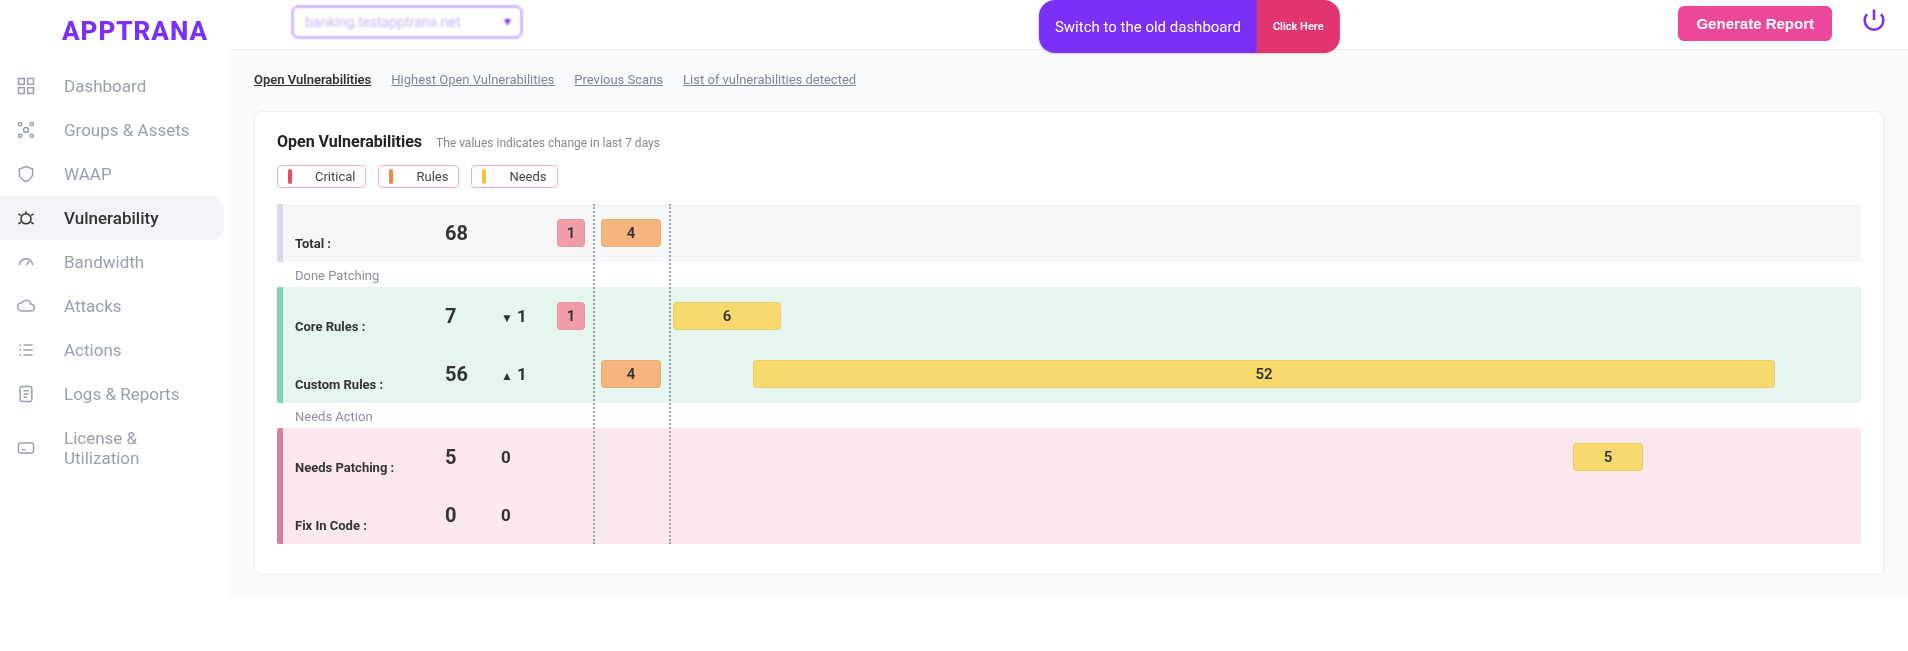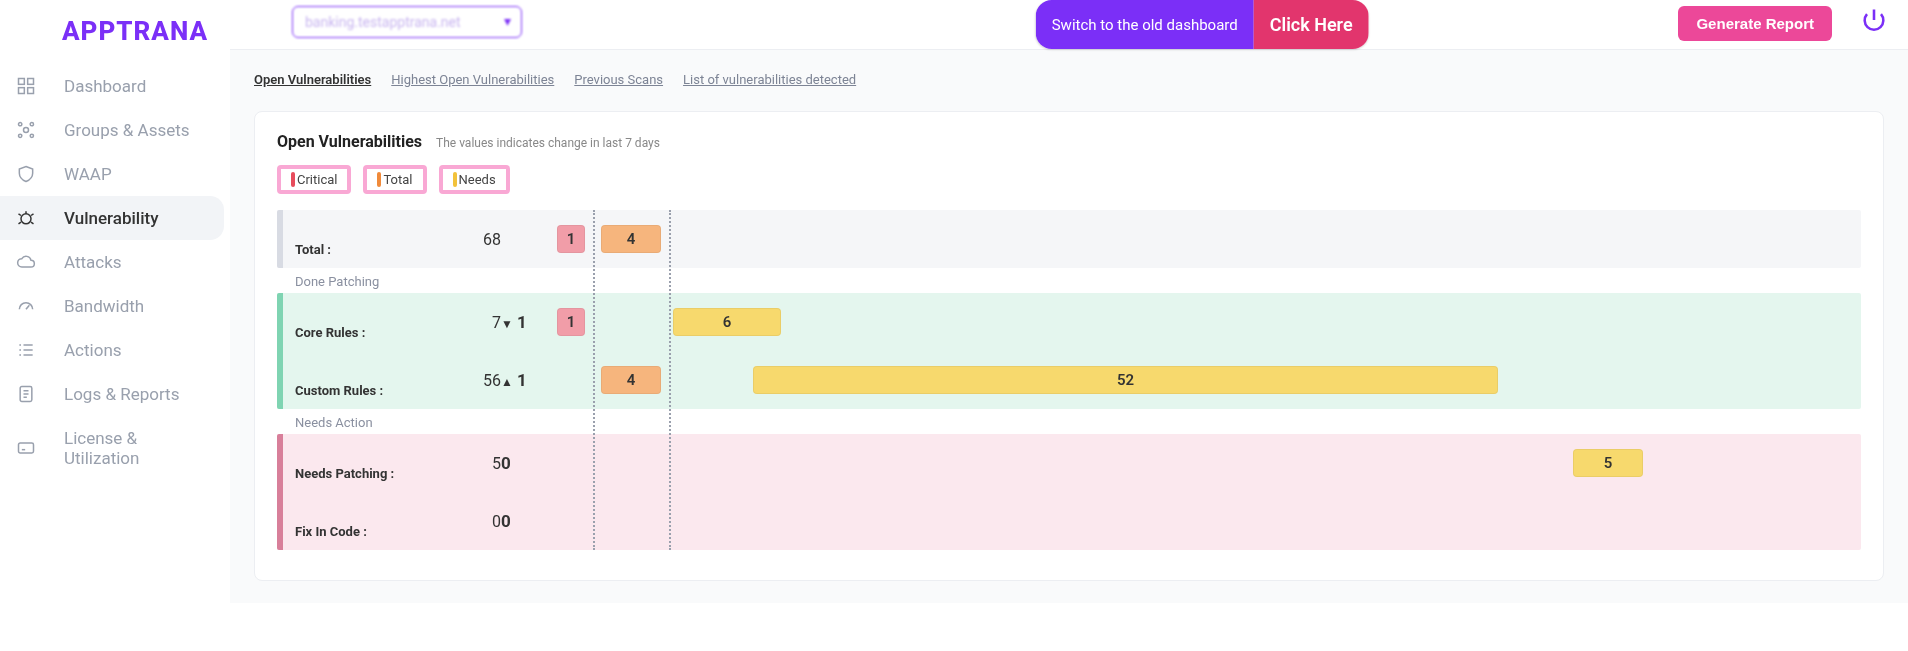--- a/index.html
+++ b/index.html
@@ -64,21 +64,21 @@
   }
   .switch-banner {
     position: absolute;
     left: 50%;
     transform: translateX(-10%);
     top: 0;
     display: flex; align-items: stretch;
     border-radius: 16px; overflow: hidden; box-shadow: 0 1px 2px rgba(0,0,0,0.15);
   }
   .switch-left { background: #7b2ff7; color: #fff; padding: 8px 16px; font-size: 15px; display:flex; align-items:center;}
-  .switch-right { background: #e2356d; color: #fff; padding: 14px 16px; font-size: 18px; font-weight: 600; display:flex; align-items:center;}
+  .switch-right { background: #e2356d; color: #fff; padding: 20px 16px; font-size: 11px; font-weight: 600; display:flex; align-items:center;}
   .spacer { flex: 1; }
   .gen-report {
     background: #ec4899; color: #fff; border: none; padding: 9px 18px; border-radius: 6px;
     font-size: 15px; font-weight: 600; cursor: pointer;
   }
   .power-icon { color: #7b2ff7; width: 28px; height: 28px; margin-left: 14px; cursor:pointer;}
   
   .content { background: #f9fafb; padding: 22px 24px; border-top: 1px solid #eceef2; }
   .anchor-links { display: flex; gap: 20px; font-size: 13px; color: #7d8495; }
   .anchor-links a { color: #7d8495; text-decoration: underline; cursor: pointer; }
@@ -86,23 +86,23 @@
   .card {
     background: #fff; border: 1px solid #eceef2; border-radius: 8px;
     margin-top: 24px; padding: 20px 22px 30px 22px;
     position: relative;
   }
   .card-head { display: flex; align-items: baseline; gap: 14px; }
   .card-title { font-size: 16px; font-weight: 700; color: #222; }
   .card-sub { font-size: 12px; color: #888; }
   .legend { display: flex; gap: 12px; margin-top: 14px; }
   .legend-item {
-    display: inline-flex; align-items:flex-end; gap: 2px;
+    display: inline-flex; align-items:flex-end; gap: 23px;
     font-size: 13px; color: #444;
-    border: 4px solid #f9a8d4; border-radius: 4px; padding: 3px 10px;
+    border: 1px solid #f9a8d4; border-radius: 4px; padding: 3px 10px;
   }
   .swatch { width: 4px; height: 15px; border-radius: 2px; display:inline-block; }
   .sw-crit { background: #e74c5c; }
   .sw-high { background: #f08a3a; }
   .sw-med { background: #f2c23b; }
 
   .chart-zone { margin-top: 16px; position: relative; }
   .dv { position: absolute; top: 0; bottom: 0; border-left: 2px dotted #9aa0ad; }
 
   .section-label { font-size: 13px; color: #8a90a0; padding: 6px 0 4px 18px; }
@@ -118,21 +118,21 @@
     height: 58px;
     padding-left: 18px;
   }
   .row.bg-gray { background: #f5f6f8; }
   .row.bg-green { background: #e4f6ee; }
   .row.bg-pink { background: #fbe8ee; }
   .row.bg-green + .row.bg-green,
   .row.bg-pink + .row.bg-pink { }
 
   .row-label { width: 150px; font-size: 13px; color: #333; font-weight: 700; margin-top: 20px; }
-  .row-total { width: 56px; font-weight: 400; font-size: 16px; text-align: right; }
+  .row-total { width: 56px; font-weight: 700; font-size: 20px; text-align: left; }
   .row-change { width: 56px; font-weight: 700; font-size: 17px; display:flex; align-items:center; gap:4px; }
   .arrow-up::before { content: "▲"; font-size: 12px; }
   .arrow-down::before { content: "▼"; font-size: 12px; }
 
   .bars {
     position: relative; flex: 1; height: 100%; display:flex; align-items:center;
   }
   .bar {
     position: absolute; height: 28px; border-radius: 4px;
     display: flex; align-items: center; justify-content: center;
@@ -186,33 +186,33 @@
         <svg viewBox="0 0 24 24" width="20" height="20" fill="none" stroke="currentColor" stroke-width="1.8">
             <circle cx="12" cy="13" r="6"></circle>
             <path d="M12 7V4M6 9l-3-2M18 9l3-2M6 17l-3 2M18 17l3 2"></path>
           </svg>
       </span>
       <span>Vulnerability</span>
     </div>
     <div class="nav-item">
       <span class="nav-icon">
         <svg viewBox="0 0 24 24" width="20" height="20" fill="none" stroke="currentColor" stroke-width="1.8">
-            <path d="M7 18a5 5 0 010-10 6 6 0 0111 2 4 4 0 010 8H7z"></path>
-          </svg>
-      </span>
-      <span>Attacks</span>
-    </div>
-    <div class="nav-item">
-      <span class="nav-icon">
-        <svg viewBox="0 0 24 24" width="20" height="20" fill="none" stroke="currentColor" stroke-width="1.8">
             <path d="M4 16a8 8 0 0116 0"></path>
             <path d="M12 16l4-5"></path>
           </svg>
       </span>
       <span>Bandwidth</span>
+    </div>
+    <div class="nav-item">
+      <span class="nav-icon">
+        <svg viewBox="0 0 24 24" width="20" height="20" fill="none" stroke="currentColor" stroke-width="1.8">
+            <path d="M7 18a5 5 0 010-10 6 6 0 0111 2 4 4 0 010 8H7z"></path>
+          </svg>
+      </span>
+      <span>Attacks</span>
     </div>
     <div class="nav-item">
       <span class="nav-icon">
         <svg viewBox="0 0 24 24" width="20" height="20" fill="none" stroke="currentColor" stroke-width="1.8">
             <path d="M4 6h2M4 12h2M4 18h2M9 6h11M9 12h11M9 18h11"></path>
           </svg>
       </span>
       <span>Actions</span>
     </div>
     <div class="nav-item">
@@ -268,21 +268,21 @@
           <div class="card-title">Open Vulnerabilities</div>
           <div class="card-sub">The values indicates change in last 7 days</div>
         </div>
         <div class="legend">
           <span class="legend-item">
               <span class="swatch sw-crit"></span>
               <span>Critical</span>
             </span>
           <span class="legend-item">
               <span class="swatch sw-high"></span>
-              <span>Total</span>
+              <span>Rules</span>
             </span>
           <span class="legend-item">
               <span class="swatch sw-med"></span>
               <span>Needs</span>
             </span>
         </div>
 
         <div class="chart-zone" id="chart-zone">
 
           <div class="row-wrap">
@@ -315,21 +315,21 @@
             </div>
             <div class="row bg-green">
               <div class="row-label">Custom Rules :</div>
               <div class="row-total">56</div>
               <div class="row-change">
                   <span class="arrow-up"></span>
                   <span>1</span>
                 </div>
               <div class="bars">
                   <div class="bar high" style="left: 44px; width: 60px;">4</div>
-                  <div class="bar med" style="left: 196px; width: 745px;">52</div>
+                  <div class="bar med" style="left: 196px; width: 1022px;">52</div>
                 </div>
             </div>
           </div>
 
           <div class="section-label">Needs Action</div>
           <div class="row-wrap">
             <div class="row-accent accent-pink"></div>
             <div class="row bg-pink">
               <div class="row-label">Needs Patching :</div>
               <div class="row-total">5</div>

